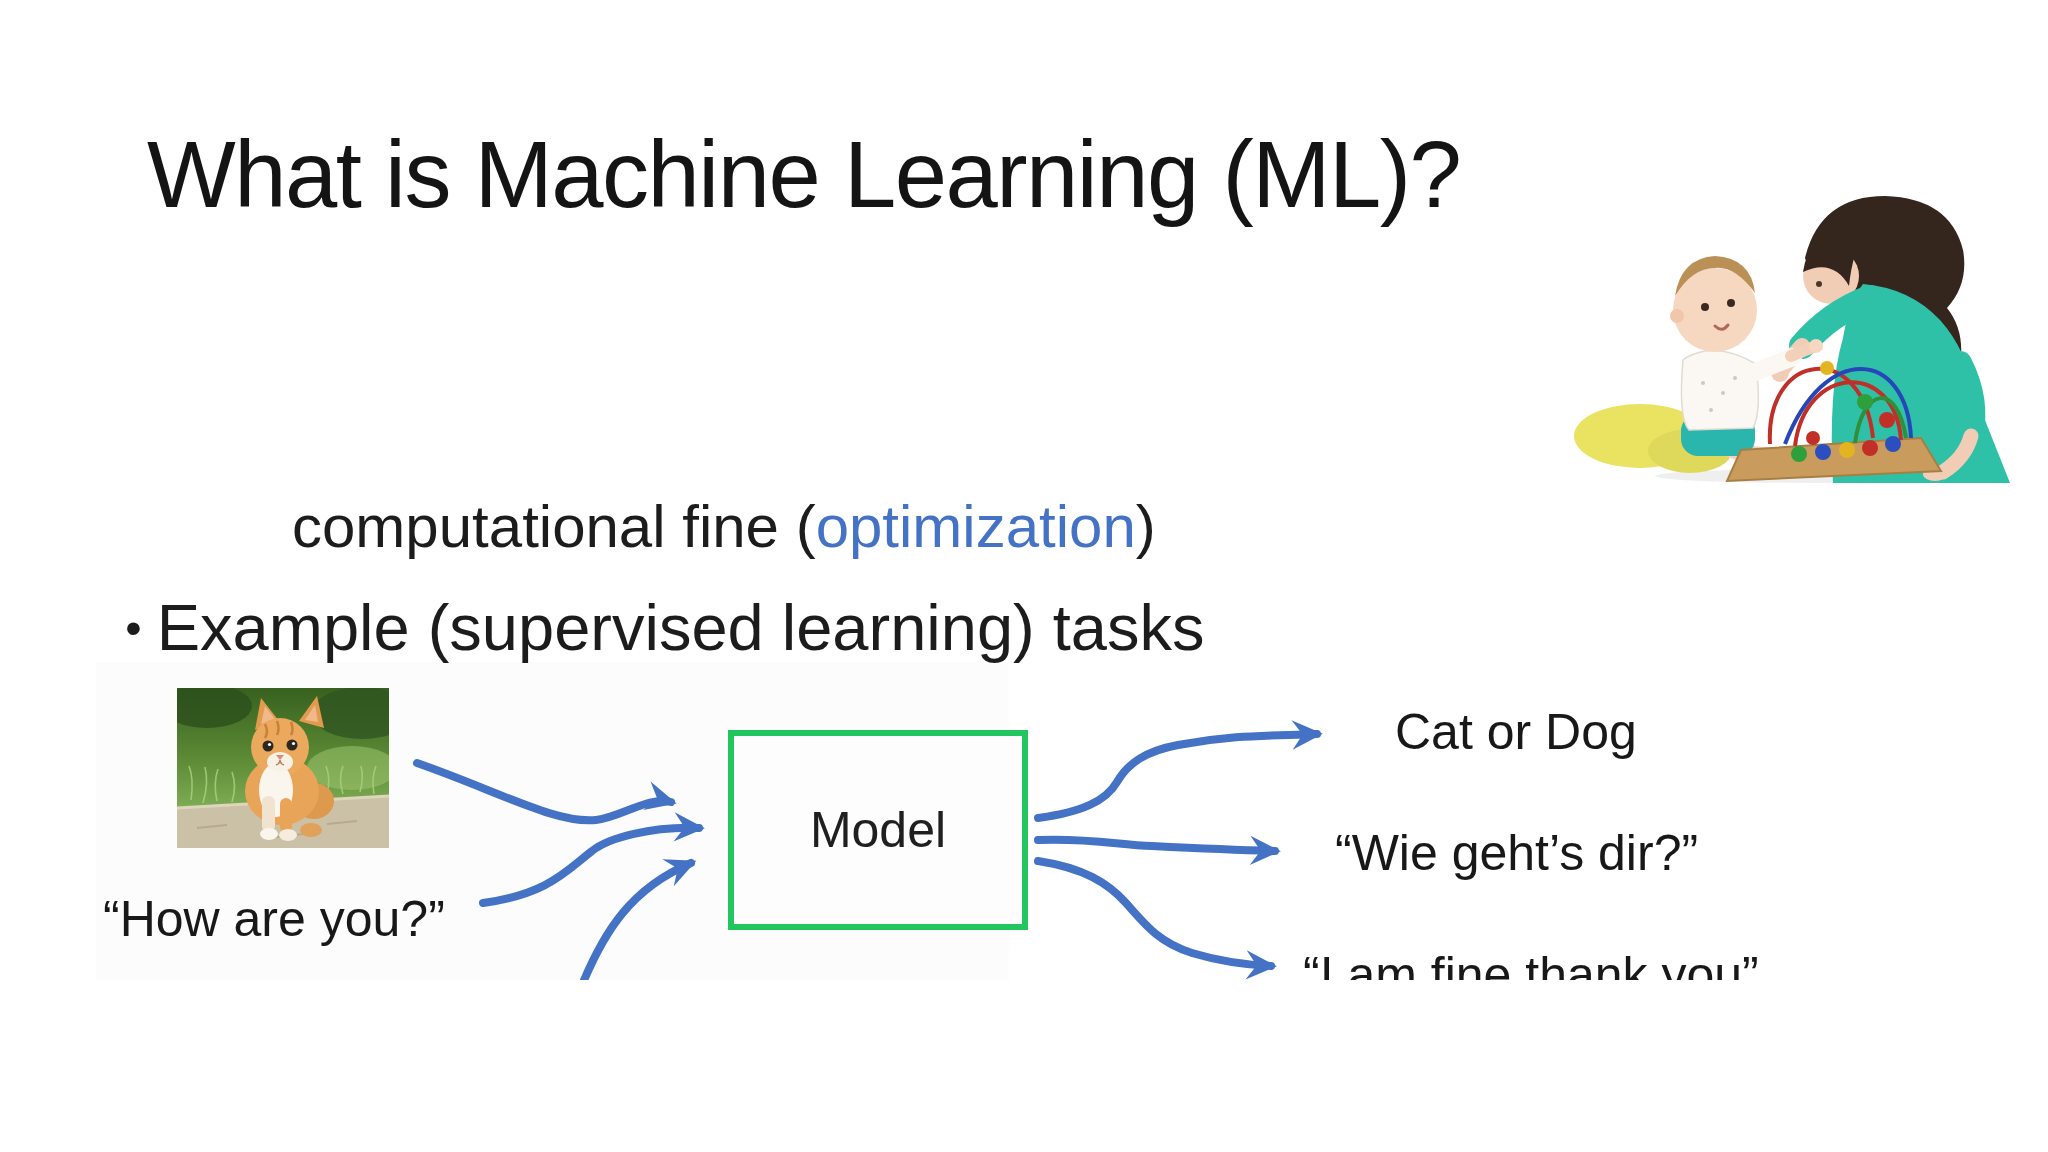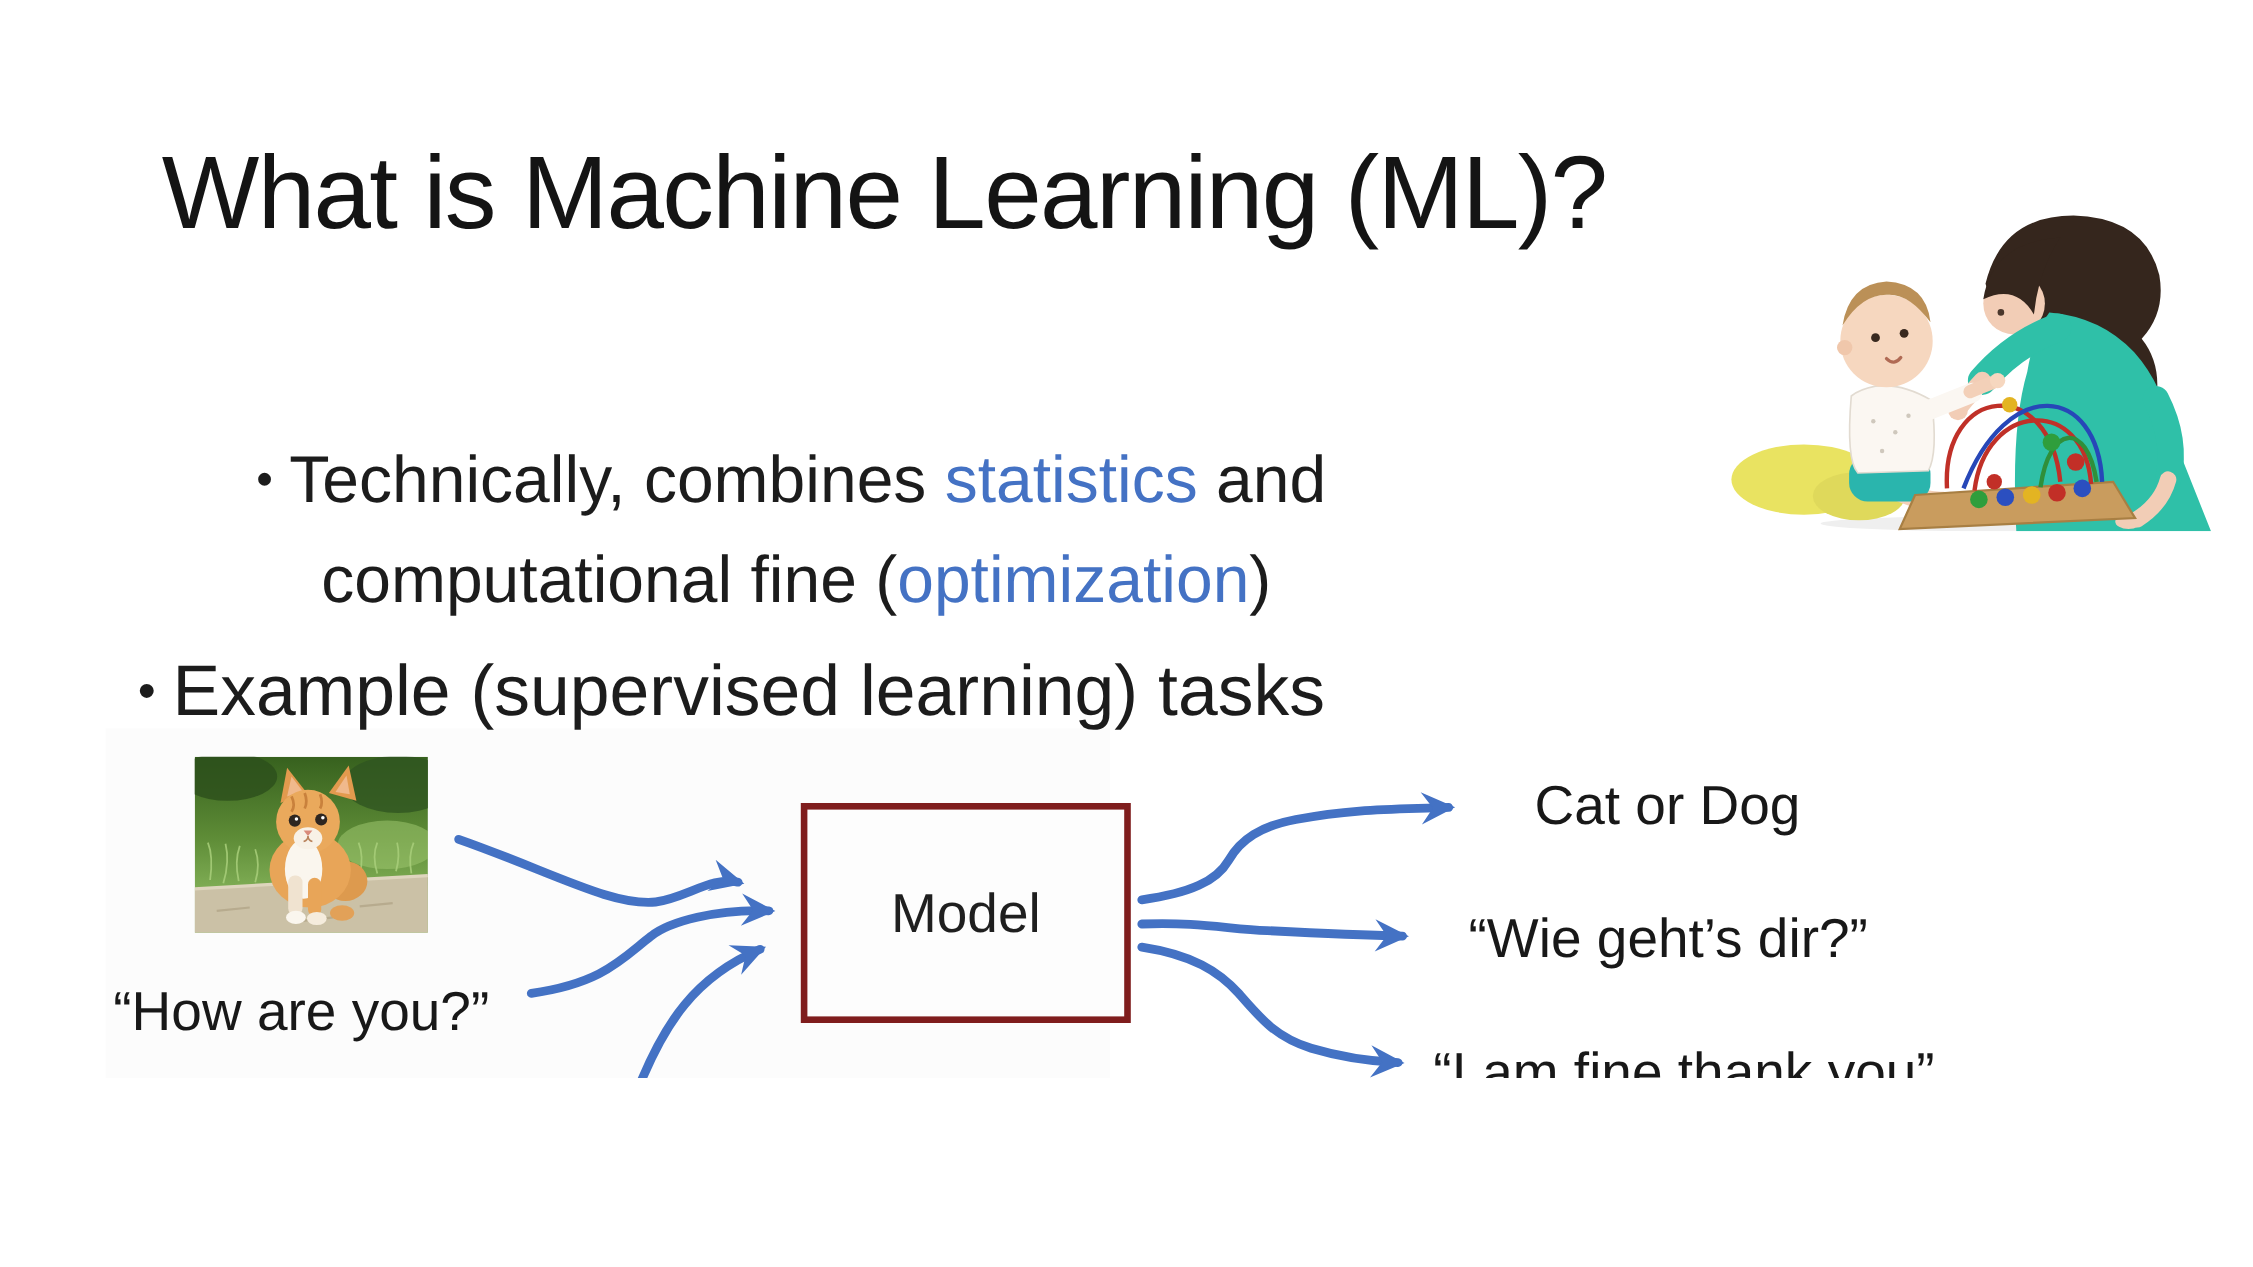--- a/index.html
+++ b/index.html
@@ -13,41 +13,38 @@
     white-space:nowrap;font-weight:400;
   }
   .bullet{white-space:nowrap;color:#1c1c1c;}
   .b-main{font-size:65px;}
   .b-sub{font-size:60px;}
   .dot{display:inline-block;margin-right:12px;transform:scale(.72);transform-origin:center;}
   .hl{color:#4472C4;}
   .dlabel{font-size:50px;color:#181818;white-space:nowrap;}
   #model-box{
     left:728px;top:730px;width:300px;height:200px;box-sizing:border-box;
-    border:6px solid #7f1d1d;background:#fdfdfd;
+    border:6px solid #22c55e;background:#fdfdfd;
     display:flex;align-items:center;justify-content:center;
   }
   #model-label{font-size:50px;color:#1f1f1f;}
   #tint{left:96px;top:662px;width:913px;height:490px;background:rgba(120,120,120,0.025);}
   svg{display:block;}
   #arrow-layer{left:0;top:0;pointer-events:none;}
 </style>
 </head>
 <body>
 
 <div id="slide">
 
   <div id="tint" class="abs"></div>
 
   <div id="title" class="abs">What is Machine Learning (ML)?</div>
 
 
-  <div class="abs bullet b-sub" style="left:230px;top:401px;">
-    <span class="dot">•</span><span>Technically, combines </span><span class="hl">statistics</span><span> and</span>
-  </div>
 
   <div class="abs bullet b-sub" style="left:292px;top:492px;">
     <span>computational fine (</span><span class="hl">optimization</span><span>)</span>
   </div>
 
   <div class="abs bullet b-main" style="left:122px;top:590px;">
     <span class="dot">•</span><span>Example (supervised learning) tasks</span>
   </div>
 
   <div class="abs" style="left:1565px;top:188px;width:445px;height:295px;">

